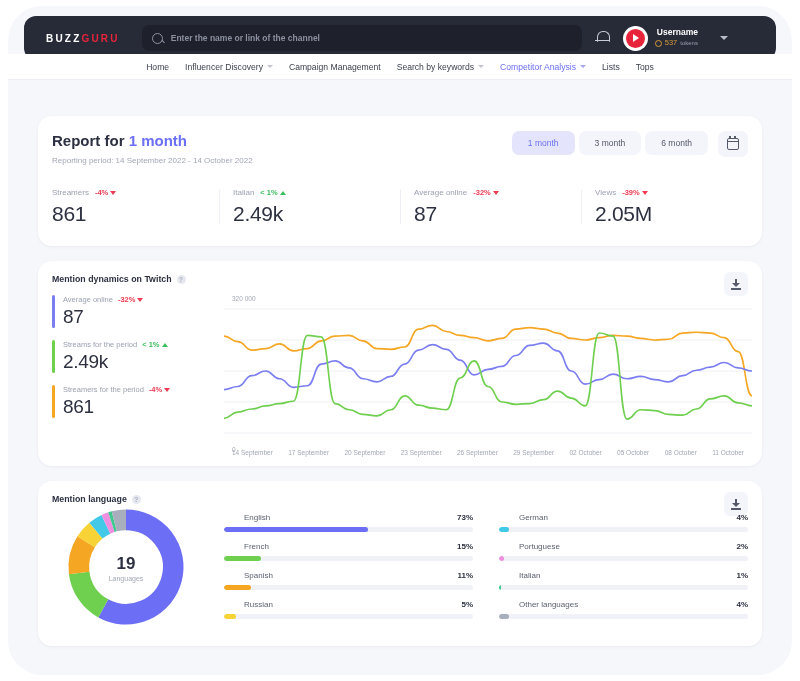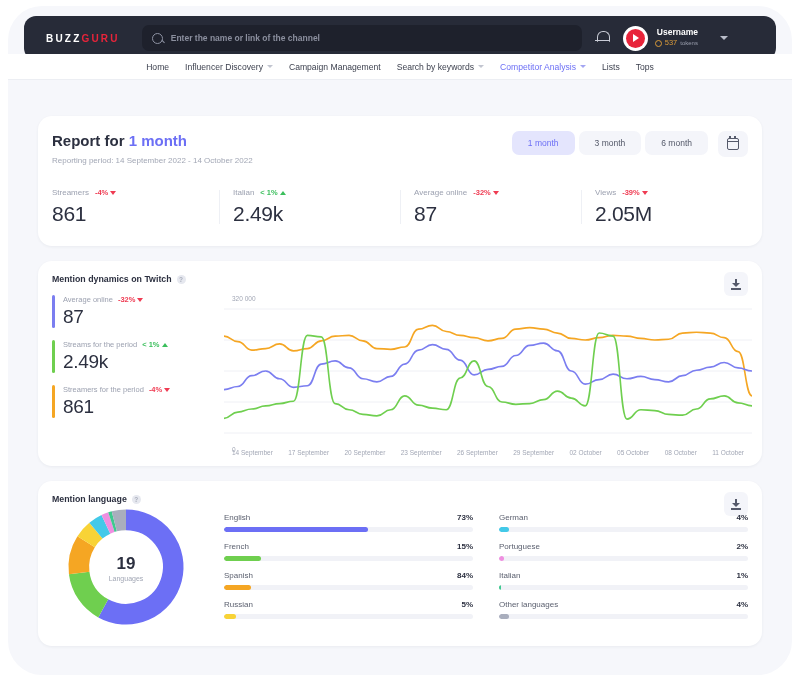--- a/index.html
+++ b/index.html
@@ -183,21 +183,21 @@
     position:absolute; left:50%; top:50%; transform:translate(-50%,-50%);
     text-align:center;
   }
   .donut-num { font-size:17px; font-weight:700; color:#2c3040; }
   .donut-lbl { font-size:7px; color:#a2a7b5; margin-top:1px; }
 
   .langcols { position:absolute; left:186px; top:32px; right:14px; display:flex; gap:26px; }
   .langcol { flex:1; }
   .langrow { margin-bottom:10px; }
   .langrow-top { display:flex; justify-content:space-between; align-items:baseline; }
-  .lang-name { font-size:8px; color:#5a5f6e; }
+  .lang-name { font-size:8px; color:#5a5f6e;margin-left:20px; }
   .lang-pct { font-size:8px; font-weight:700; color:#2c3040; }
   .lang-track { margin-top:5px; height:5px; background:#f1f2f7; border-radius:3px; overflow:hidden; }
   .lang-fill { height:100%; border-radius:3px; }
 </style>
 </head>
 <body>
 
 <div class="frame">
 
   <div class="topbar">
@@ -436,21 +436,21 @@
               <span class="lang-name">French</span>
               <span class="lang-pct">15%</span>
             </div>
             <div class="lang-track">
               <div class="lang-fill" style="width:15%;background:#6fcf4f"></div>
             </div>
           </div>
           <div class="langrow">
             <div class="langrow-top">
               <span class="lang-name">Spanish</span>
-              <span class="lang-pct">84%</span>
+              <span class="lang-pct">11%</span>
             </div>
             <div class="lang-track">
               <div class="lang-fill" style="width:11%;background:#f5a623"></div>
             </div>
           </div>
           <div class="langrow">
             <div class="langrow-top">
               <span class="lang-name">Russian</span>
               <span class="lang-pct">5%</span>
             </div>

